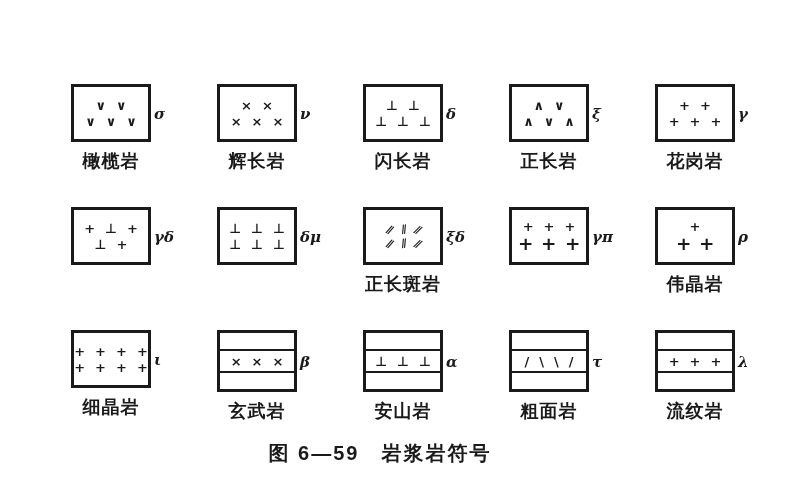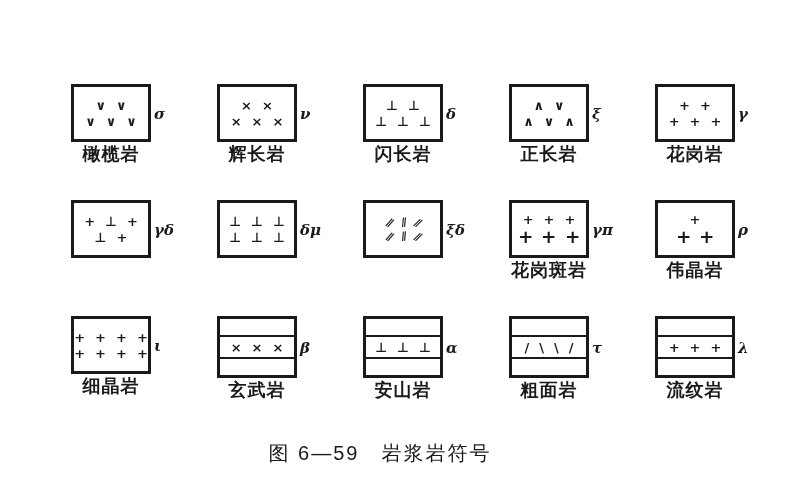--- a/index.html
+++ b/index.html
@@ -95,33 +95,34 @@
     top:52%;
     transform:translateY(-45%);
     font-family:"DejaVu Serif","Liberation Serif",serif;
     font-style:italic;
     font-weight:bold;
     font-size:15px;
     white-space:nowrap;
     line-height:1;
   }
   .label{
+    margin-top:7px;
     font-size:18px;
     font-weight:bold;
     letter-spacing:1px;
     white-space:nowrap;
     text-align:center;
   }
   .caption{
     position:absolute;
     left:0; right:40px;
     top:440px;
     text-align:center;
     font-size:20px;
-    font-weight:normal;
+    font-weight:bold;
     letter-spacing:2px;
   }
 </style>
 </head>
 <body>
 
 <div class="figure">
   <div class="grid" id="rock-grid">
       <div class="cell">
         <div class="boxwrap">
@@ -250,38 +251,38 @@
               <span class="g g-dslash">//</span>
             </div>
             <div class="prow">
               <span class="g g-dslash">//</span>
               <span class="g g-dslash">//</span>
               <span class="g g-dslash">//</span>
             </div>
           </div>
           <span class="sym">ξδ</span>
         </div>
+        <div class="label">正长斑岩</div>
       </div>
       <div class="cell">
         <div class="boxwrap">
           <div class="box plain">
             <div class="prow">
               <span class="g">+</span>
               <span class="g">+</span>
               <span class="g">+</span>
             </div>
             <div class="prow prow-bold">
               <span class="g">+</span>
               <span class="g">+</span>
               <span class="g">+</span>
             </div>
           </div>
           <span class="sym">γπ</span>
         </div>
-        <div class="label">花岗斑岩</div>
       </div>
       <div class="cell">
         <div class="boxwrap">
           <div class="box plain">
             <div class="prow">
               <span class="g">+</span>
             </div>
             <div class="prow prow-bold">
               <span class="g">+</span>
               <span class="g">+</span>

